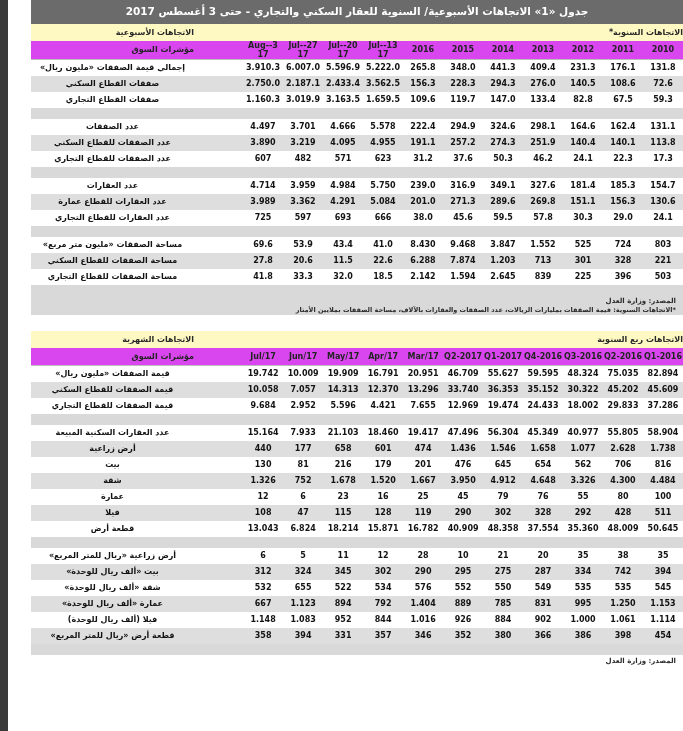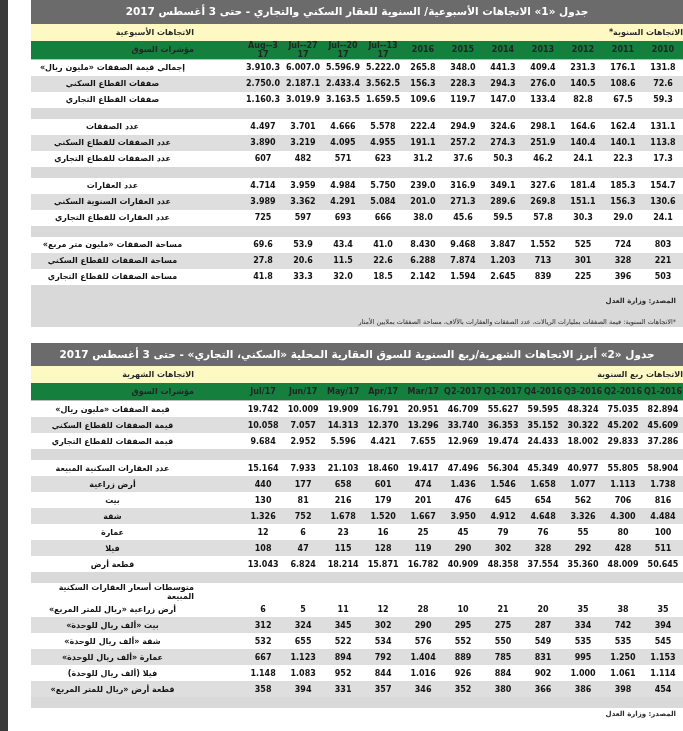--- a/index.html
+++ b/index.html
@@ -39,21 +39,21 @@
     background:#fef9c3;
     font-size:8px;
     font-weight:bold;
     color:#2a2a2a;
     height:17px;
     vertical-align:middle;
   }
   tr.grouphdr td.cat{text-align:right;padding-right:7px;}
   tr.grouphdr td.span{}
   tr.colhdr td{
-    background:#15803d;
+    background:#d946ef;
     font-size:8px;
     font-weight:bold;
     color:#242424;
     height:17px;
     text-align:center;
     vertical-align:middle;
     border-bottom:1px solid #bdbdbd;
   }
   tr.colhdr td.cat{text-align:right;padding-right:7px;}
   tr.datarow td{
@@ -77,21 +77,21 @@
   }
   .srcline{
     background:#d9d9d9;
     text-align:right;
     padding:1px 7px 0 0;
     font-size:7px;
     font-weight:bold;
     color:#2b2b2b;
     line-height:1.35;
   }
-  .srcline .small{font-size:6.5px;font-weight:normal;margin-top:12px;}
+  .srcline .small{font-size:6.5px;font-weight:bold;}
   .srcwhite{
     background:#ffffff;text-align:right;padding:2px 7px 0 0;
     font-size:7px;font-weight:bold;color:#2b2b2b;
   }
   .gapband{height:16px;background:#ffffff;}
 </style>
 </head>
 <body>
 
 <div class="page">
@@ -253,21 +253,21 @@
             <td>151.1</td>
             <td>269.8</td>
             <td>289.6</td>
             <td>271.3</td>
             <td>201.0</td>
             <td>5.084</td>
             <td>4.291</td>
             <td>3.362</td>
             <td>3.989</td>
             <td></td>
-            <td class="lbl">عدد العقارات السنوية السكني</td>
+            <td class="lbl">عدد العقارات للقطاع عمارة</td>
           </tr>
           <tr class="datarow">
             <td>24.1</td>
             <td>29.0</td>
             <td>30.3</td>
             <td>57.8</td>
             <td>59.5</td>
             <td>45.6</td>
             <td>38.0</td>
             <td>666</td>
@@ -334,21 +334,20 @@
               <div class="small">*الاتجاهات السنوية: قيمة الصفقات بمليارات الريالات، عدد الصفقات والعقارات بالآلاف، مساحة الصفقات بملايين الأمتار</div>
             </td>
           </tr>
         </tbody>
     </table>
   </div>
 
   <div class="gapband"></div>
 
   <div class="table-block">
-    <div class="tbl-title">جدول «2» أبرز الاتجاهات الشهرية/ربع السنوية للسوق العقارية المحلية «السكني، التجاري» - حتى 3 أغسطس 2017</div>
     <table>
       <colgroup>
         <col class="num">
           <col class="num">
           <col class="num">
           <col class="num">
           <col class="num">
           <col class="num">
         <col class="num">
           <col class="num">
@@ -436,21 +435,21 @@
             <td>19.417</td>
             <td>18.460</td>
             <td>21.103</td>
             <td>7.933</td>
             <td>15.164</td>
             <td></td>
             <td class="lbl">عدد العقارات السكنية المبيعة</td>
           </tr>
           <tr class="datarow alt">
             <td>1.738</td>
-            <td>1.113</td>
+            <td>2.628</td>
             <td>1.077</td>
             <td>1.658</td>
             <td>1.546</td>
             <td>1.436</td>
             <td>474</td>
             <td>601</td>
             <td>658</td>
             <td>177</td>
             <td>440</td>
             <td></td>
@@ -527,24 +526,20 @@
             <td>15.871</td>
             <td>18.214</td>
             <td>6.824</td>
             <td>13.043</td>
             <td></td>
             <td class="lbl">قطعة أرض</td>
           </tr>
           <tr class="spacer">
             <td colspan="13"></td>
           </tr>
-          <tr class="sectionlabel">
-            <td colspan="12"></td>
-            <td>متوسطات أسعار العقارات السكنية المبيعة</td>
-          </tr>
           <tr class="datarow">
             <td>35</td>
             <td>38</td>
             <td>35</td>
             <td>20</td>
             <td>21</td>
             <td>10</td>
             <td>28</td>
             <td>12</td>
             <td>11</td>

